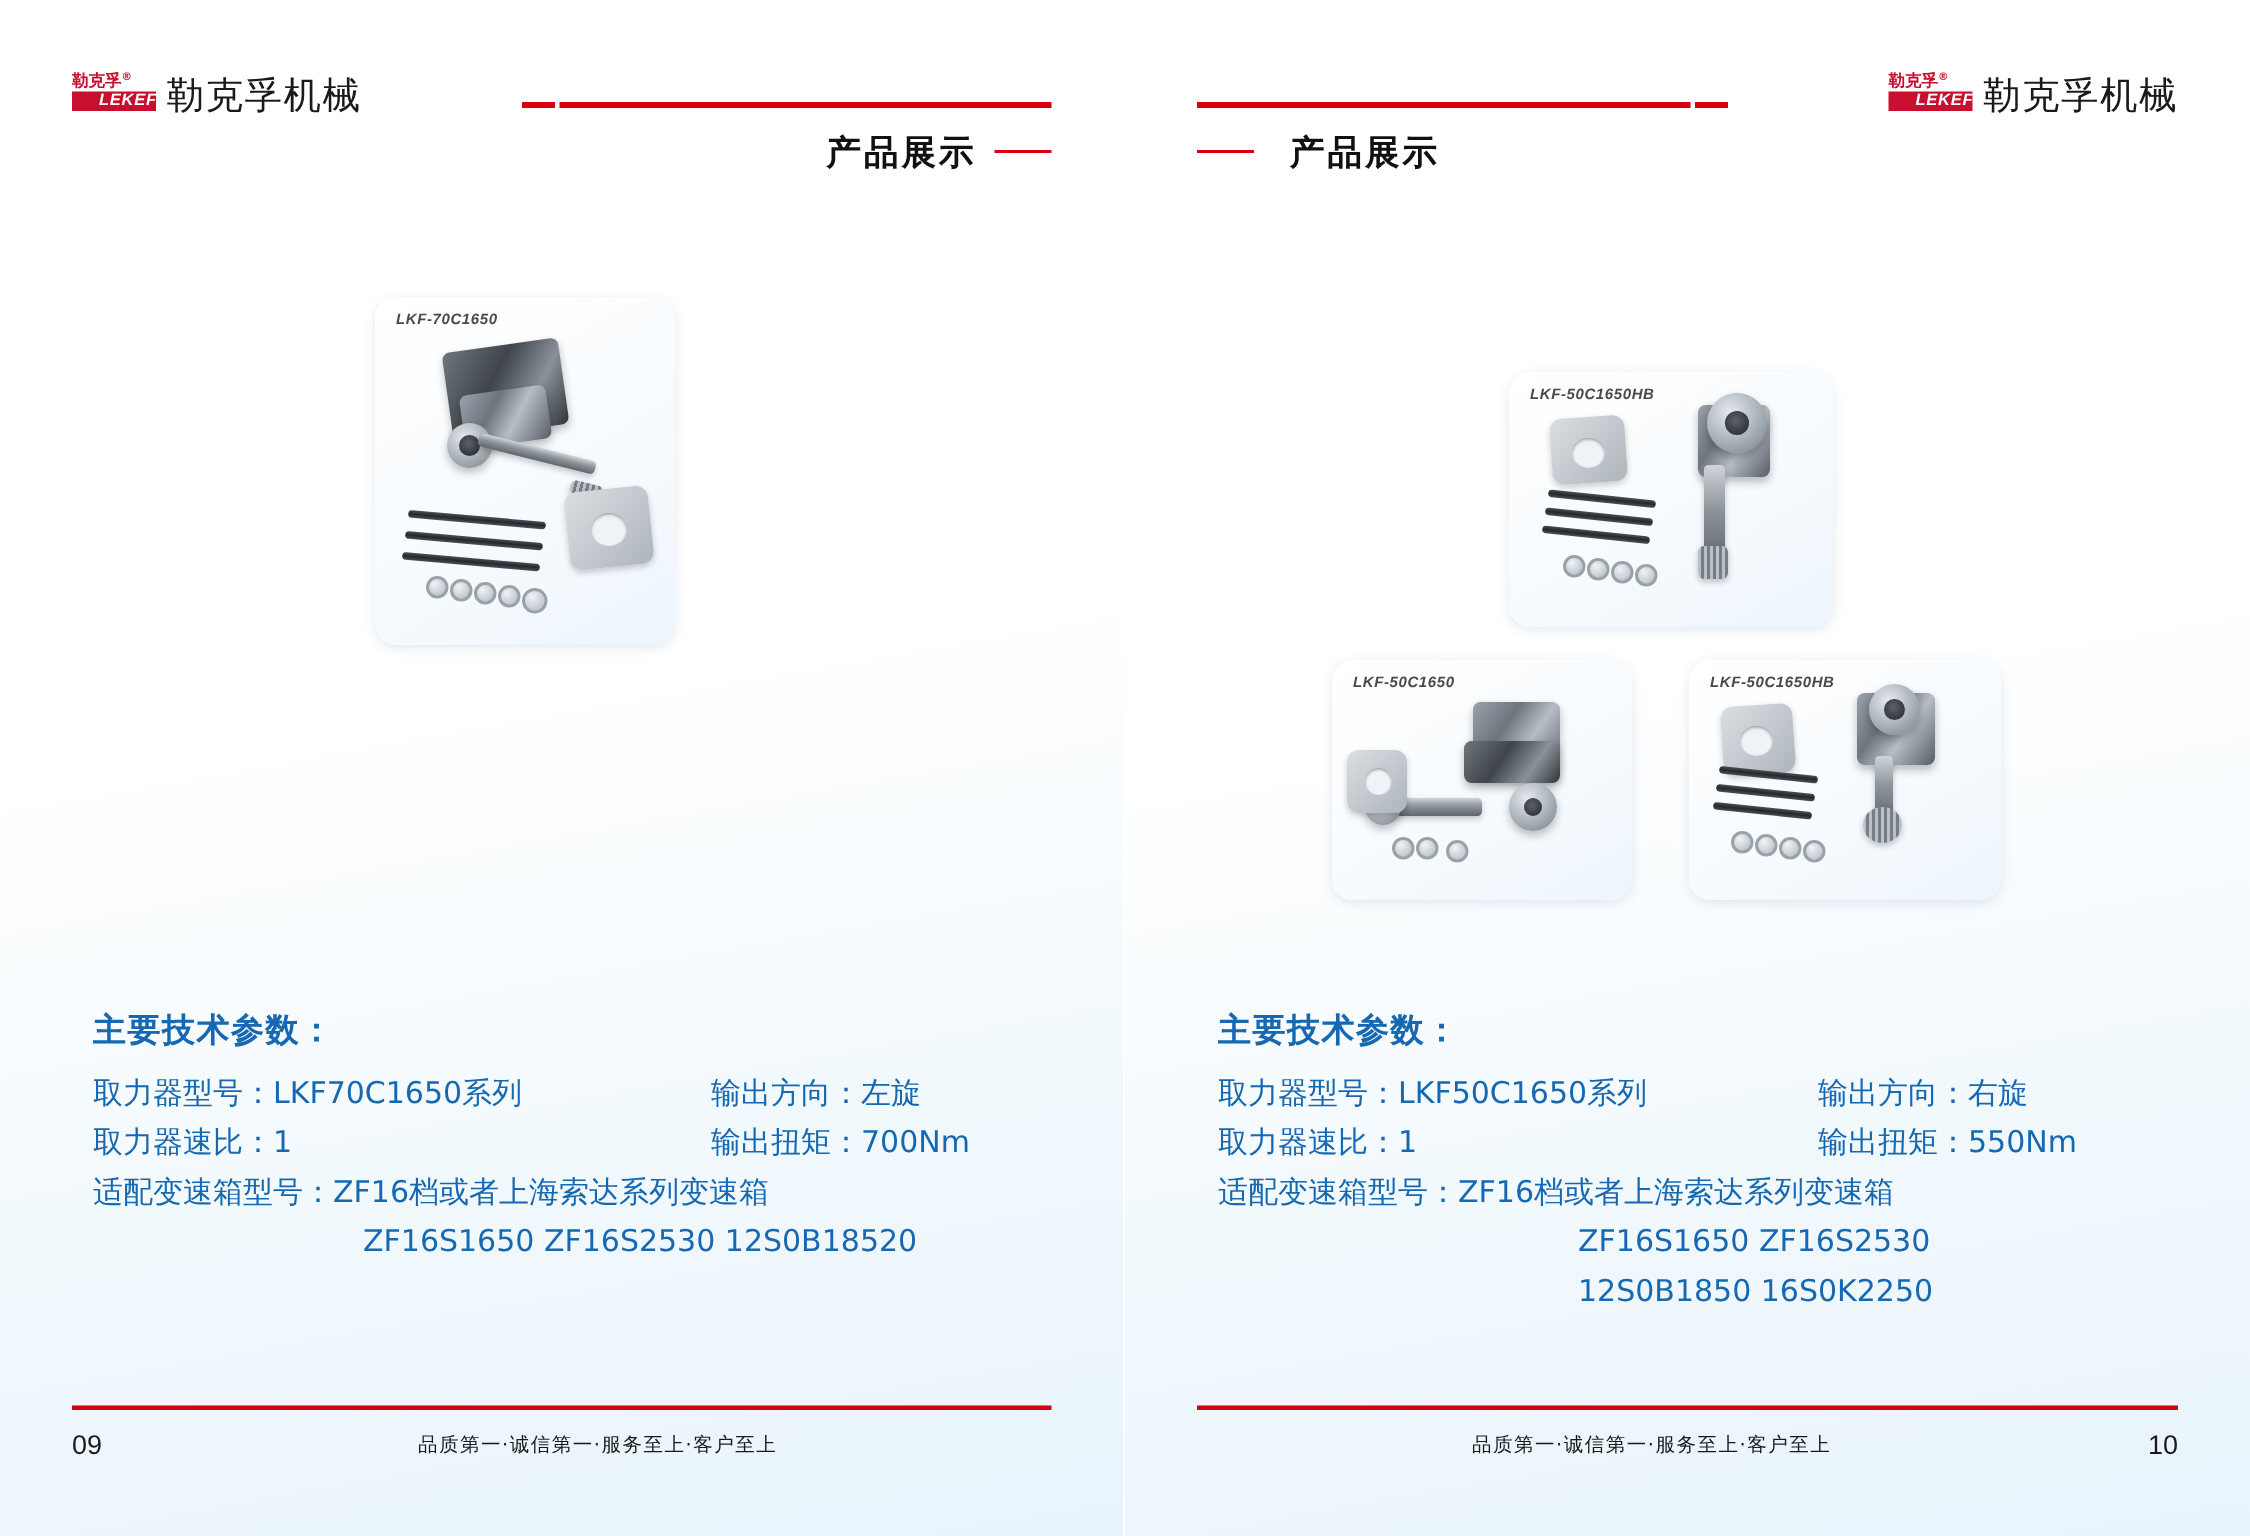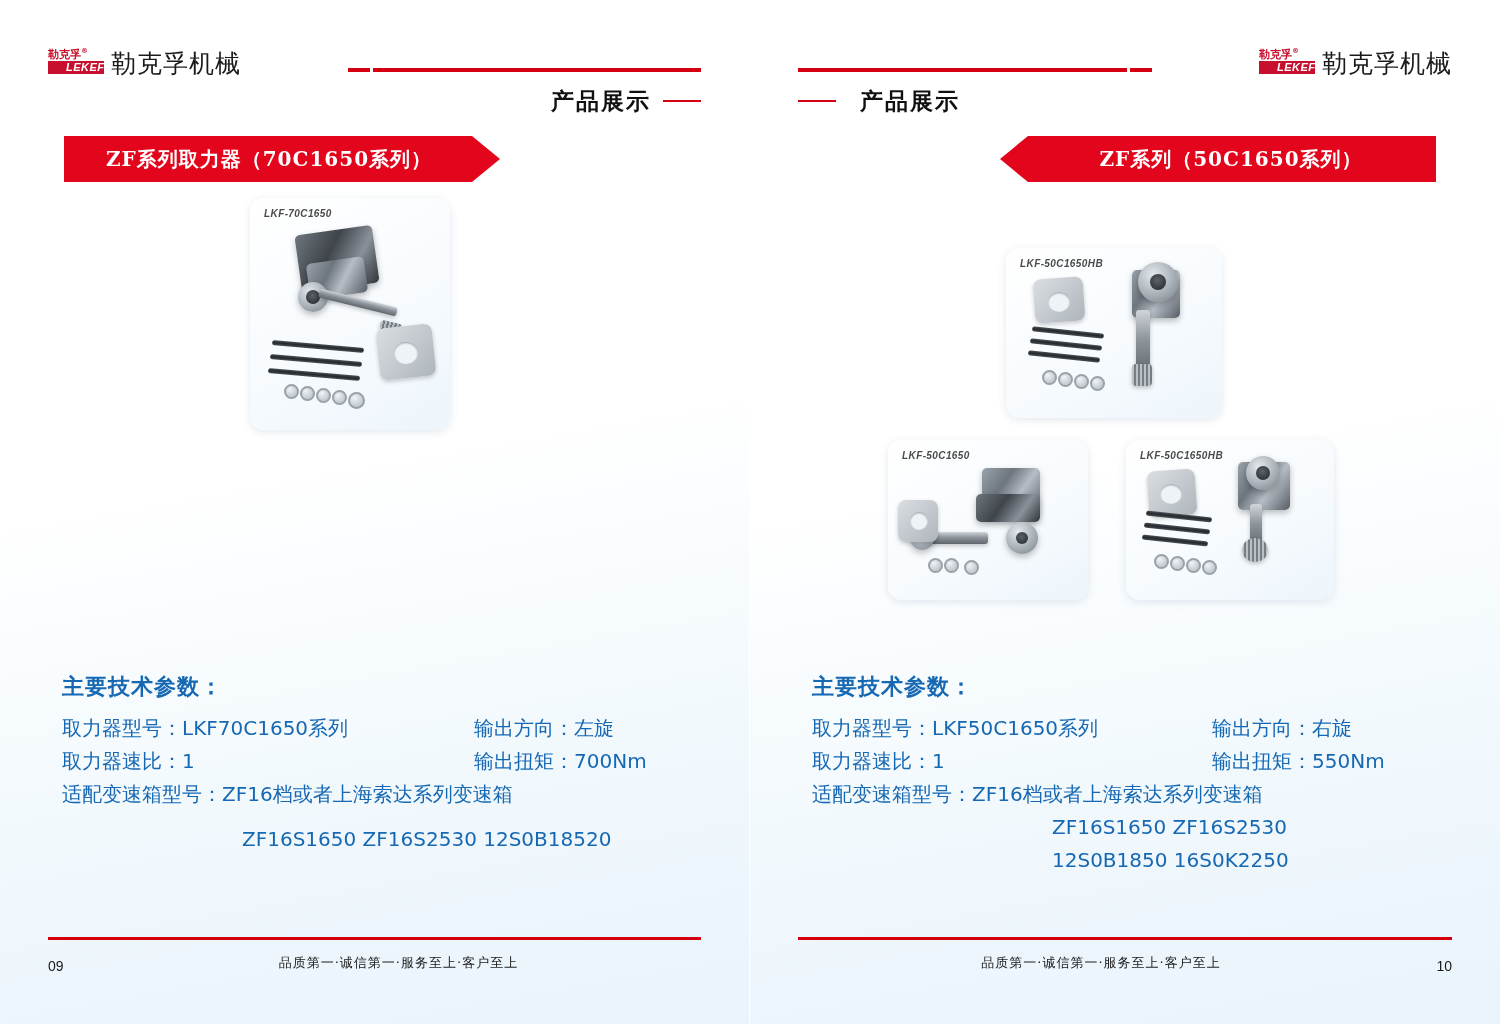--- a/index.html
+++ b/index.html
@@ -262,21 +262,21 @@
   }
   .spec-right-l { left: 412px; }
   .spec-right-r { left: 400px; }
   .spec-cont {
     font-size: 20px;
     line-height: 33px;
     color: #1668b3;
     font-family: "DejaVu Sans", sans-serif;
     white-space: nowrap;
   }
-  .indent-1 { padding-left: 180px; margin-top: 12px; }
+  .indent-1 { padding-left: 180px; }
   .indent-3 { padding-left: 240px; }
 
   
   .footer-rule {
     position: absolute;
     left: 48px;
     right: 48px;
     bottom: 84px;
     height: 3px;
     background: #d4000f;
@@ -288,21 +288,21 @@
     color: #1a1a1a;
     font-family: "DejaVu Sans", sans-serif;
     letter-spacing: 1px;
     white-space: nowrap;
   }
   .footer-text-left  { left: 50%; transform: translateX(-40%); }
   .footer-text-right { left: 50%; transform: translateX(-60%); }
   .page-num {
     position: absolute;
     bottom: 50px;
-    font-size: 14px;
+    font-size: 18px;
     color: #1a1a1a;
     font-family: "Liberation Sans", sans-serif;
   }
   .page-num-left  { left: 48px; }
   .page-num-right { right: 48px; }
 </style>
 </head>
 <body>
 
 <div class="spread">
@@ -319,21 +319,20 @@
       </div>
       <div class="rule-group" style="left:0;right:0;">
         <div class="seg rule-left-b"></div>
         <div class="seg rule-left-a" style="left:325px;width:auto;right:0;"></div>
       </div>
     </div>
 
     <div class="section-title section-title-left">产品展示</div>
     <div class="title-underline title-underline-left"></div>
 
-    <div class="ribbon ribbon-left">ZF系列取力器（70C1650系列）</div>
 
     <div class="photo-card" style="top:198px; left:250px; width:200px; height:232px;">
       <div class="photo-label">LKF-70C1650</div>
       <div class="art">
         <div class="body-block dark" style="top:32px; left:48px; width:78px; height:58px; transform:rotate(-8deg);"></div>
         <div class="body-block" style="top:62px; left:58px; width:58px; height:36px; transform:rotate(-8deg);"></div>
         <div class="flange" style="top:84px; left:48px; width:30px; height:30px;"></div>
         <div class="flange-core" style="top:92px; left:56px; width:14px; height:14px;"></div>
         <div class="shaft" style="top:100px; left:68px; width:80px; height:9px; transform:rotate(14deg);"></div>
         <div class="spline" style="top:124px; left:130px; width:22px; height:10px; transform:rotate(14deg);"></div>
@@ -387,21 +386,20 @@
       </div>
       <div class="rule-group" style="left:0;right:0;">
         <div class="seg rule-right-b"></div>
         <div class="seg" style="right:325px;left:0;"></div>
       </div>
     </div>
 
     <div class="section-title section-title-right">产品展示</div>
     <div class="title-underline title-underline-right"></div>
 
-    <div class="ribbon ribbon-right">ZF系列（50C1650系列）</div>
 
     <div class="photo-card" style="top:248px; left:256px; width:216px; height:170px;">
       <div class="photo-label">LKF-50C1650HB</div>
       <div class="art">
         <div class="body-block" style="top:22px; left:126px; width:48px; height:48px;"></div>
         <div class="flange" style="top:14px; left:132px; width:40px; height:40px;"></div>
         <div class="flange-core" style="top:26px; left:144px; width:16px; height:16px;"></div>
         <div class="shaft" style="top:62px; left:130px; width:14px; height:66px; border-radius:3px;"></div>
         <div class="spline" style="top:116px; left:126px; width:20px; height:22px;"></div>
         <div class="gasket" style="top:30px; left:28px; width:50px; height:44px; transform:rotate(-4deg);"></div>

